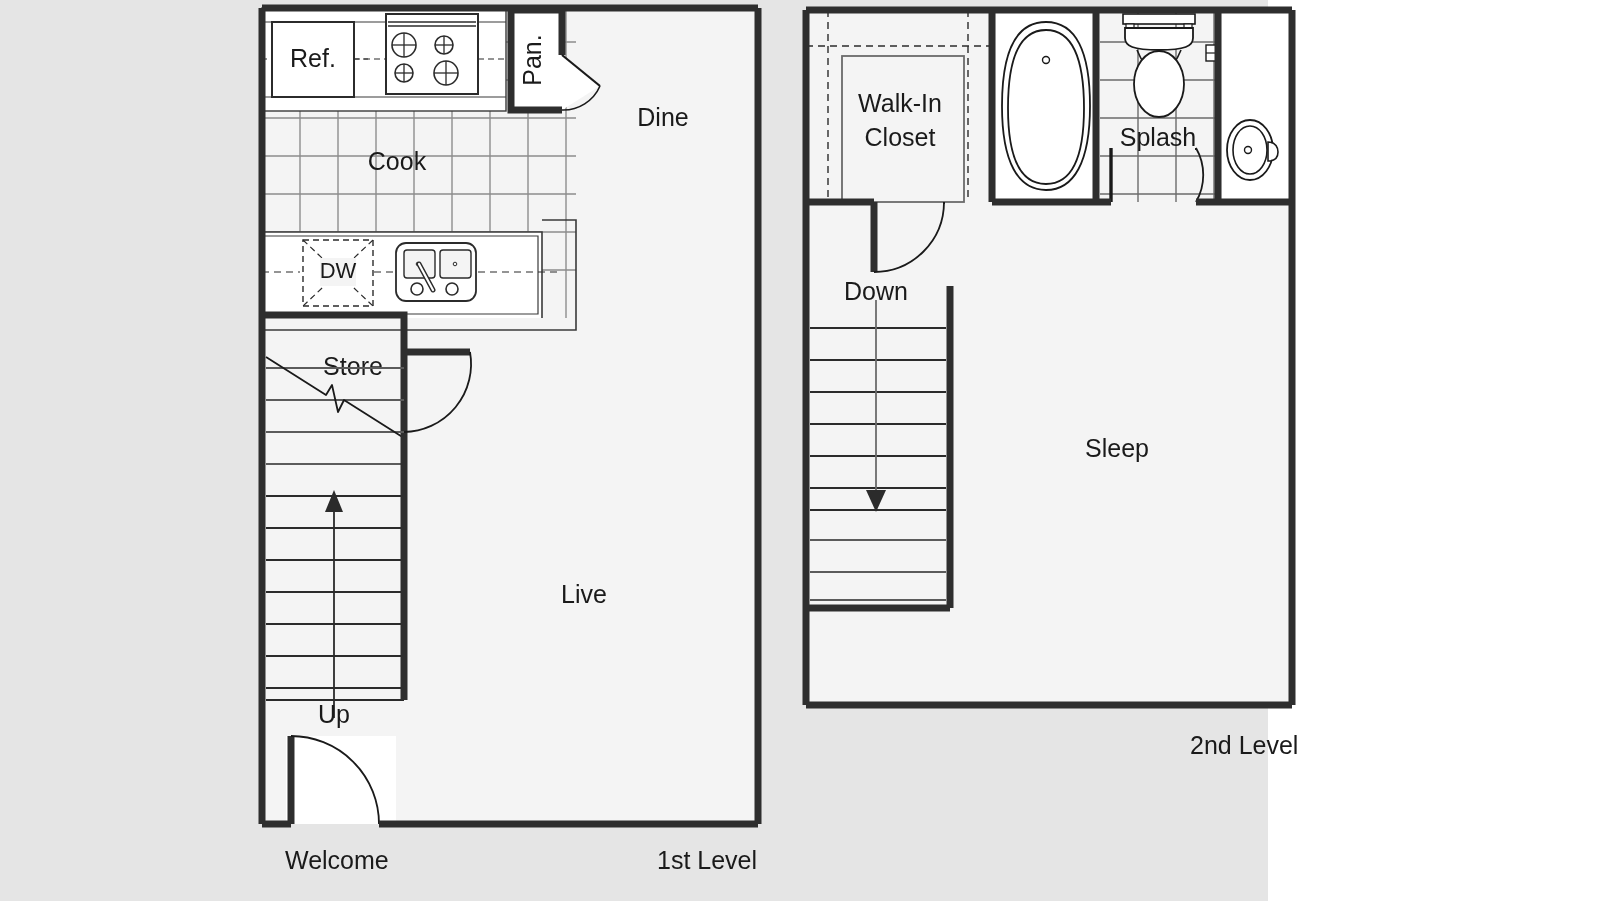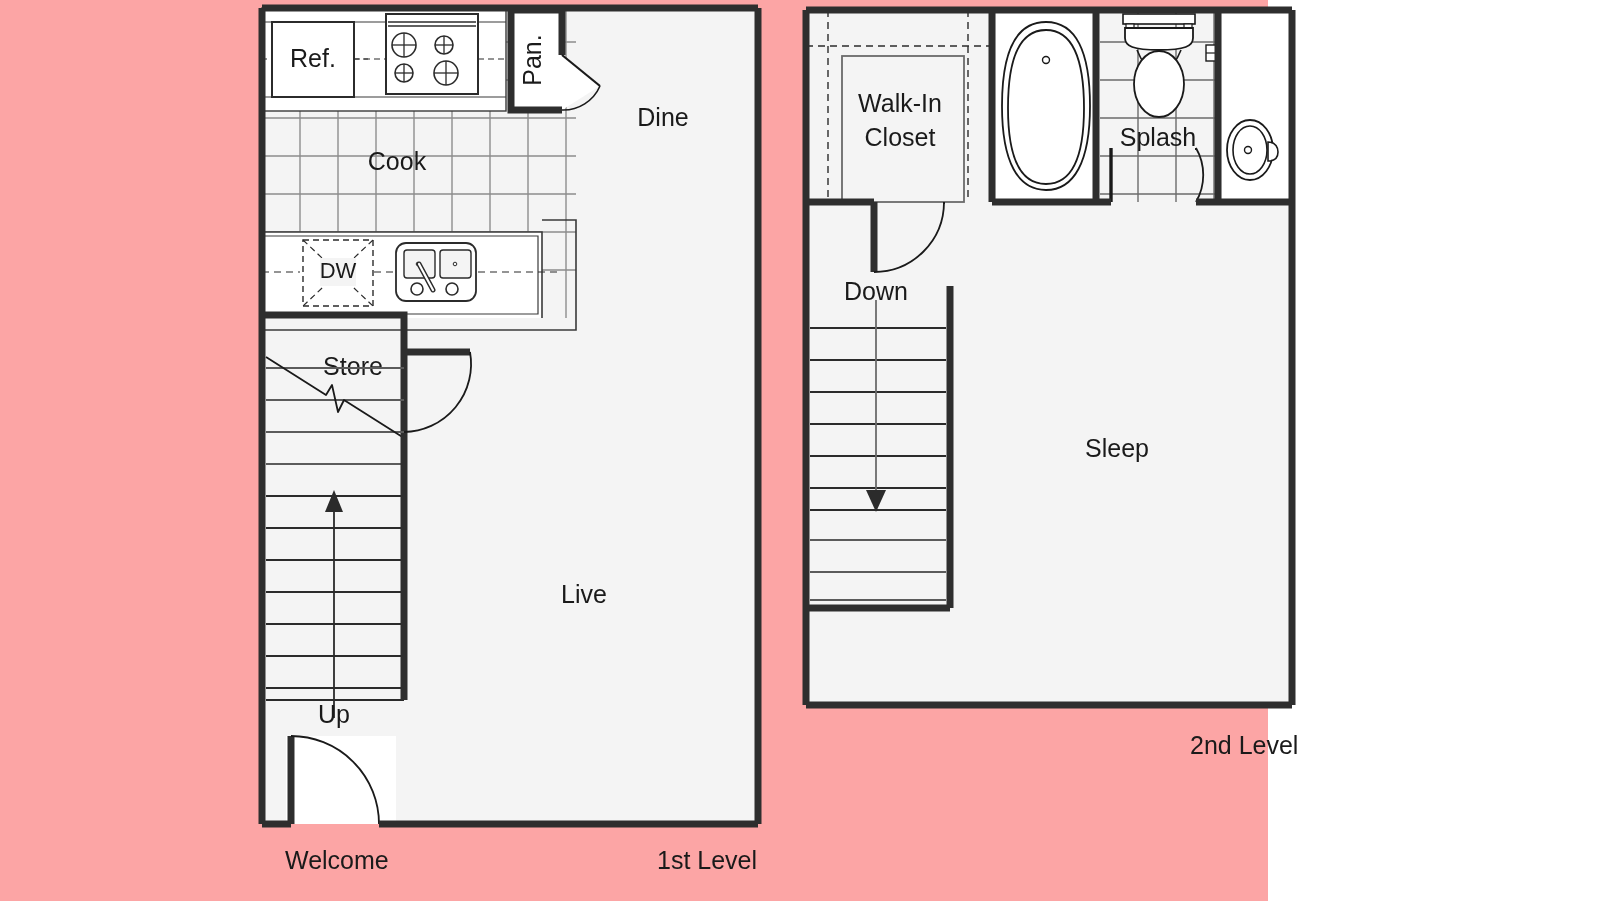--- a/index.html
+++ b/index.html
@@ -1,17 +1,17 @@
 <!DOCTYPE html>
 <html><head>
 <meta charset="utf-8">
 <style>
   html,body{margin:0;padding:0;background:#ffffff;}
   body{width:1600px;height:901px;overflow:hidden;font-family:"Liberation Sans",sans-serif;}
-  #stage{position:relative;width:1268px;height:901px;background:#fca5a5;}
+  #stage{position:relative;width:1268px;height:901px;background:#e5e5e5;}
   svg#plan{position:absolute;left:0;top:0;width:1600px;height:901px;display:block;}
   .rmlabel{font-family:"Liberation Sans",sans-serif;font-size:25px;fill:#1a1a1a;text-anchor:middle;dominant-baseline:middle;}
   .rmlabel.small{font-size:22px;}
   .caption{font-family:"Liberation Sans",sans-serif;font-size:25px;fill:#1a1a1a;}
 </style>
 </head>
 <body>
 
 <div id="stage">
 <svg id="plan" viewBox="0 0 1600 901">

